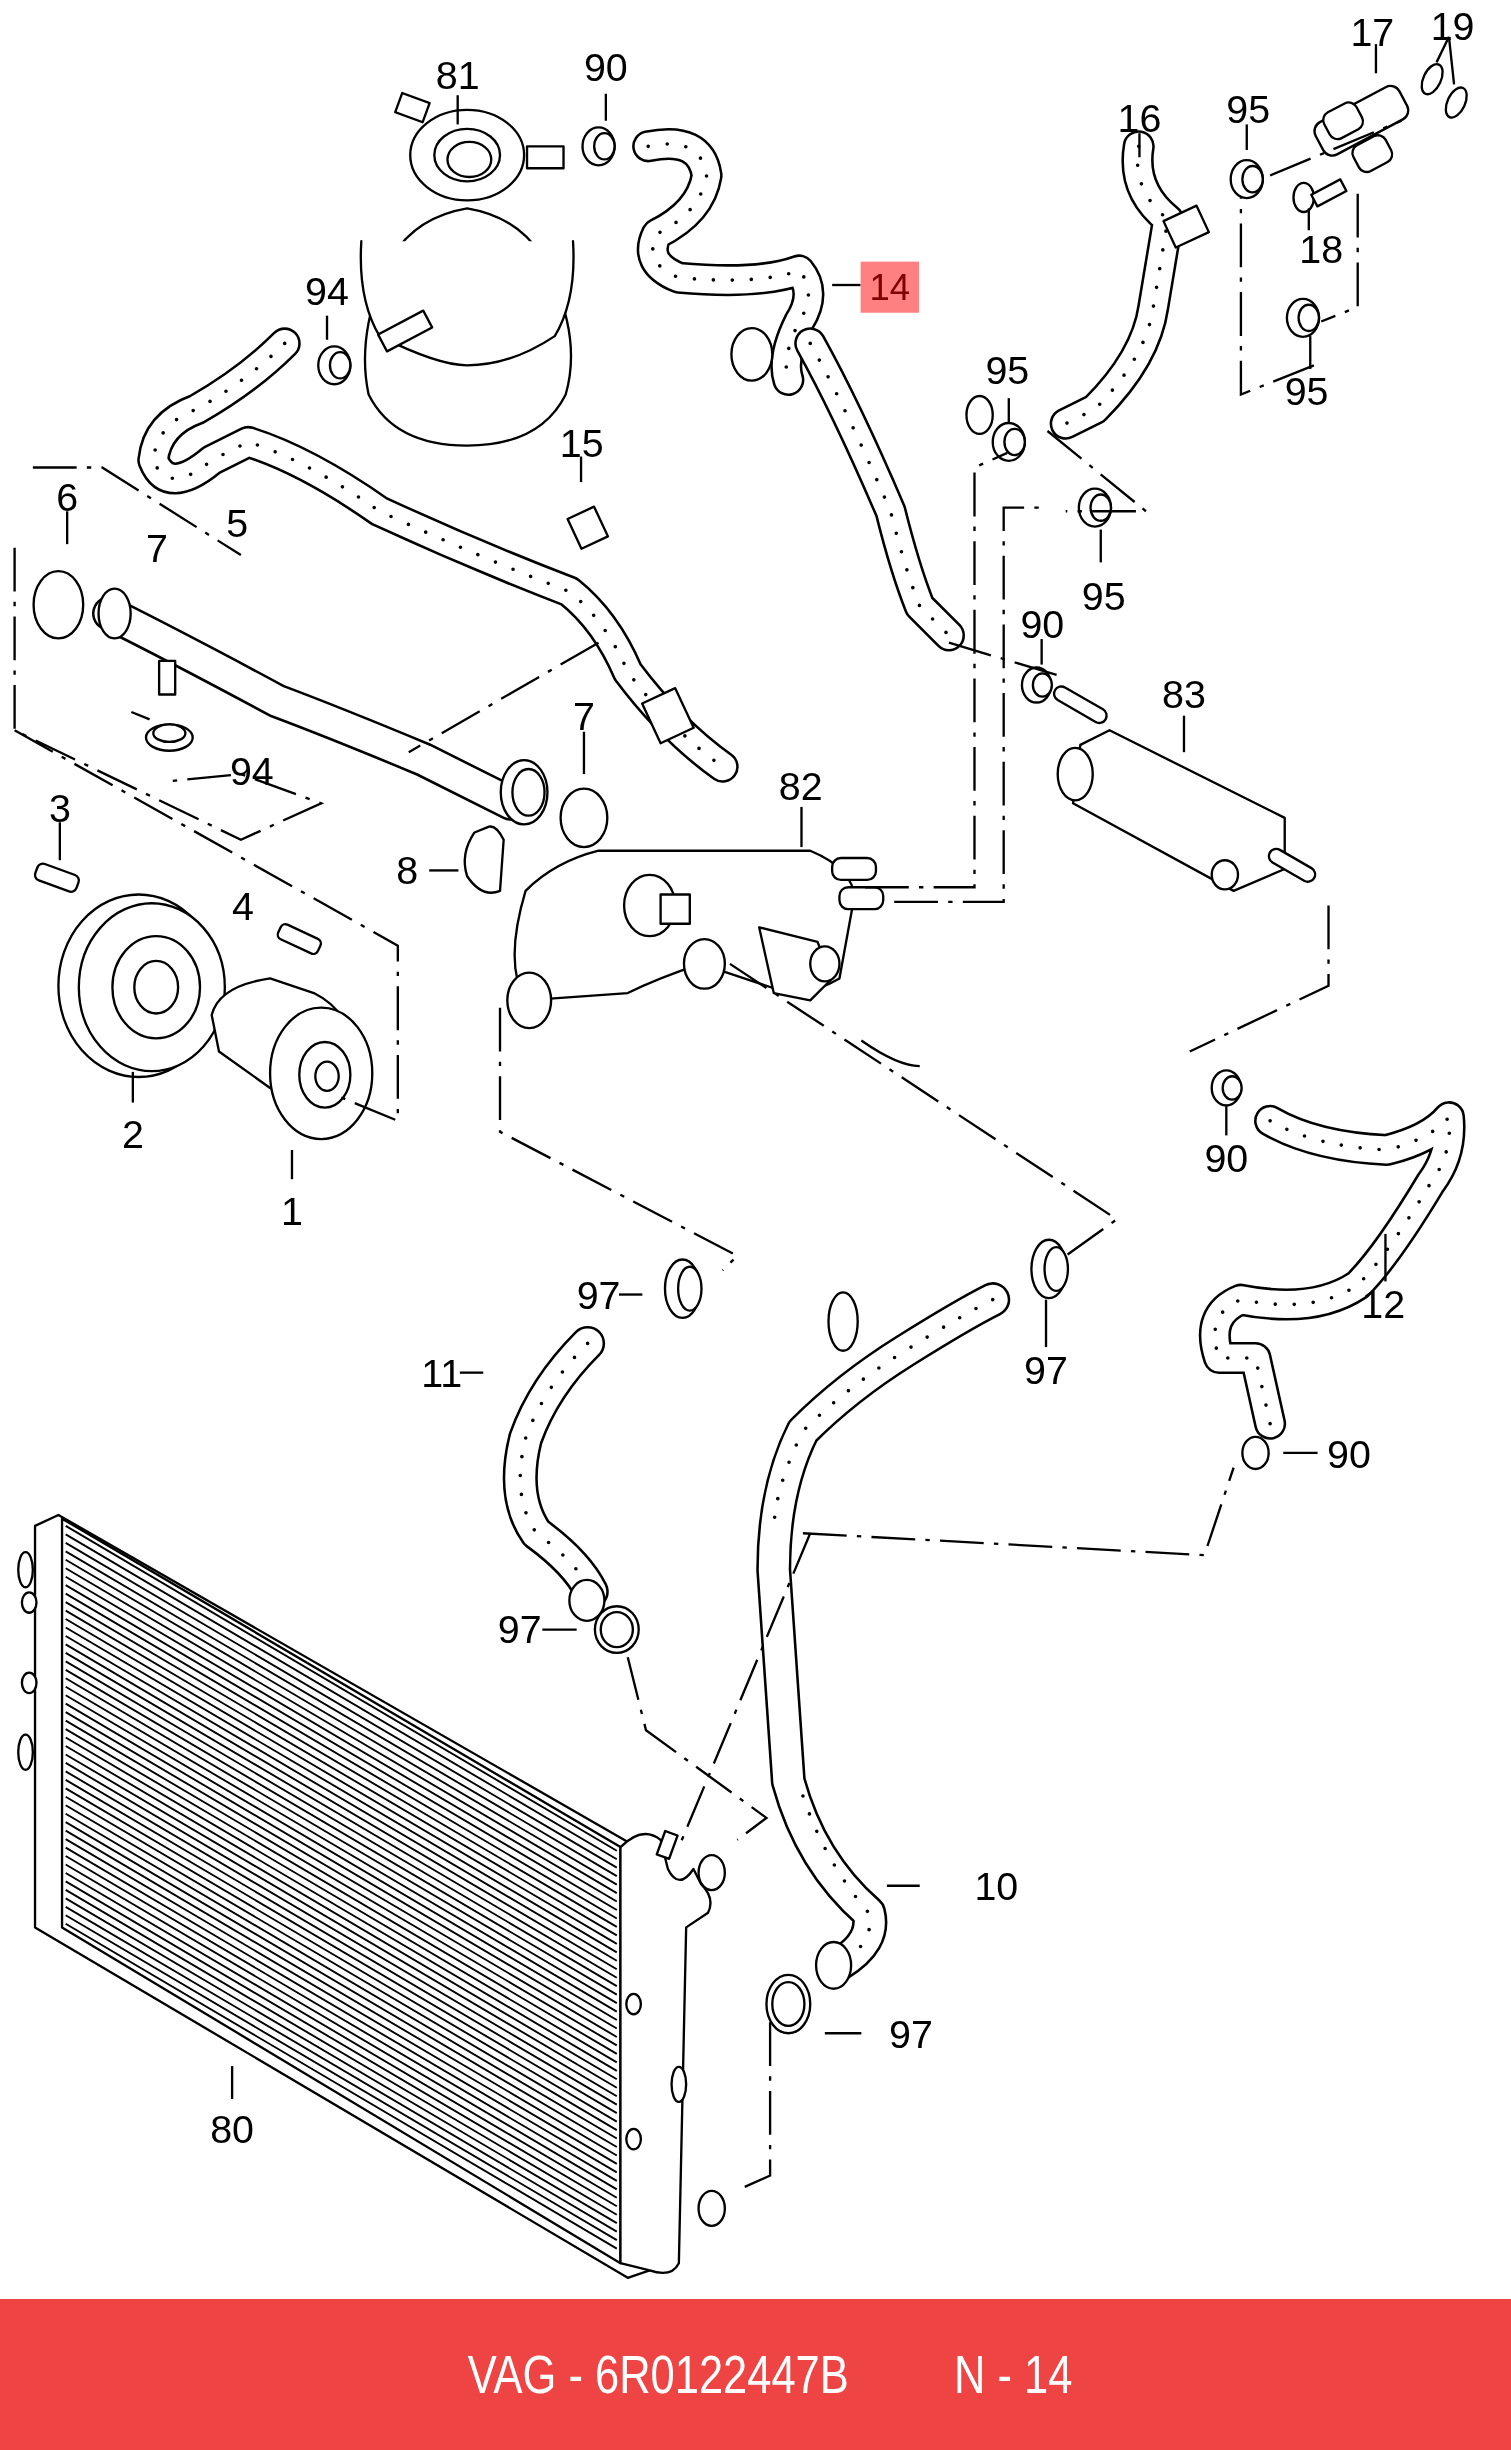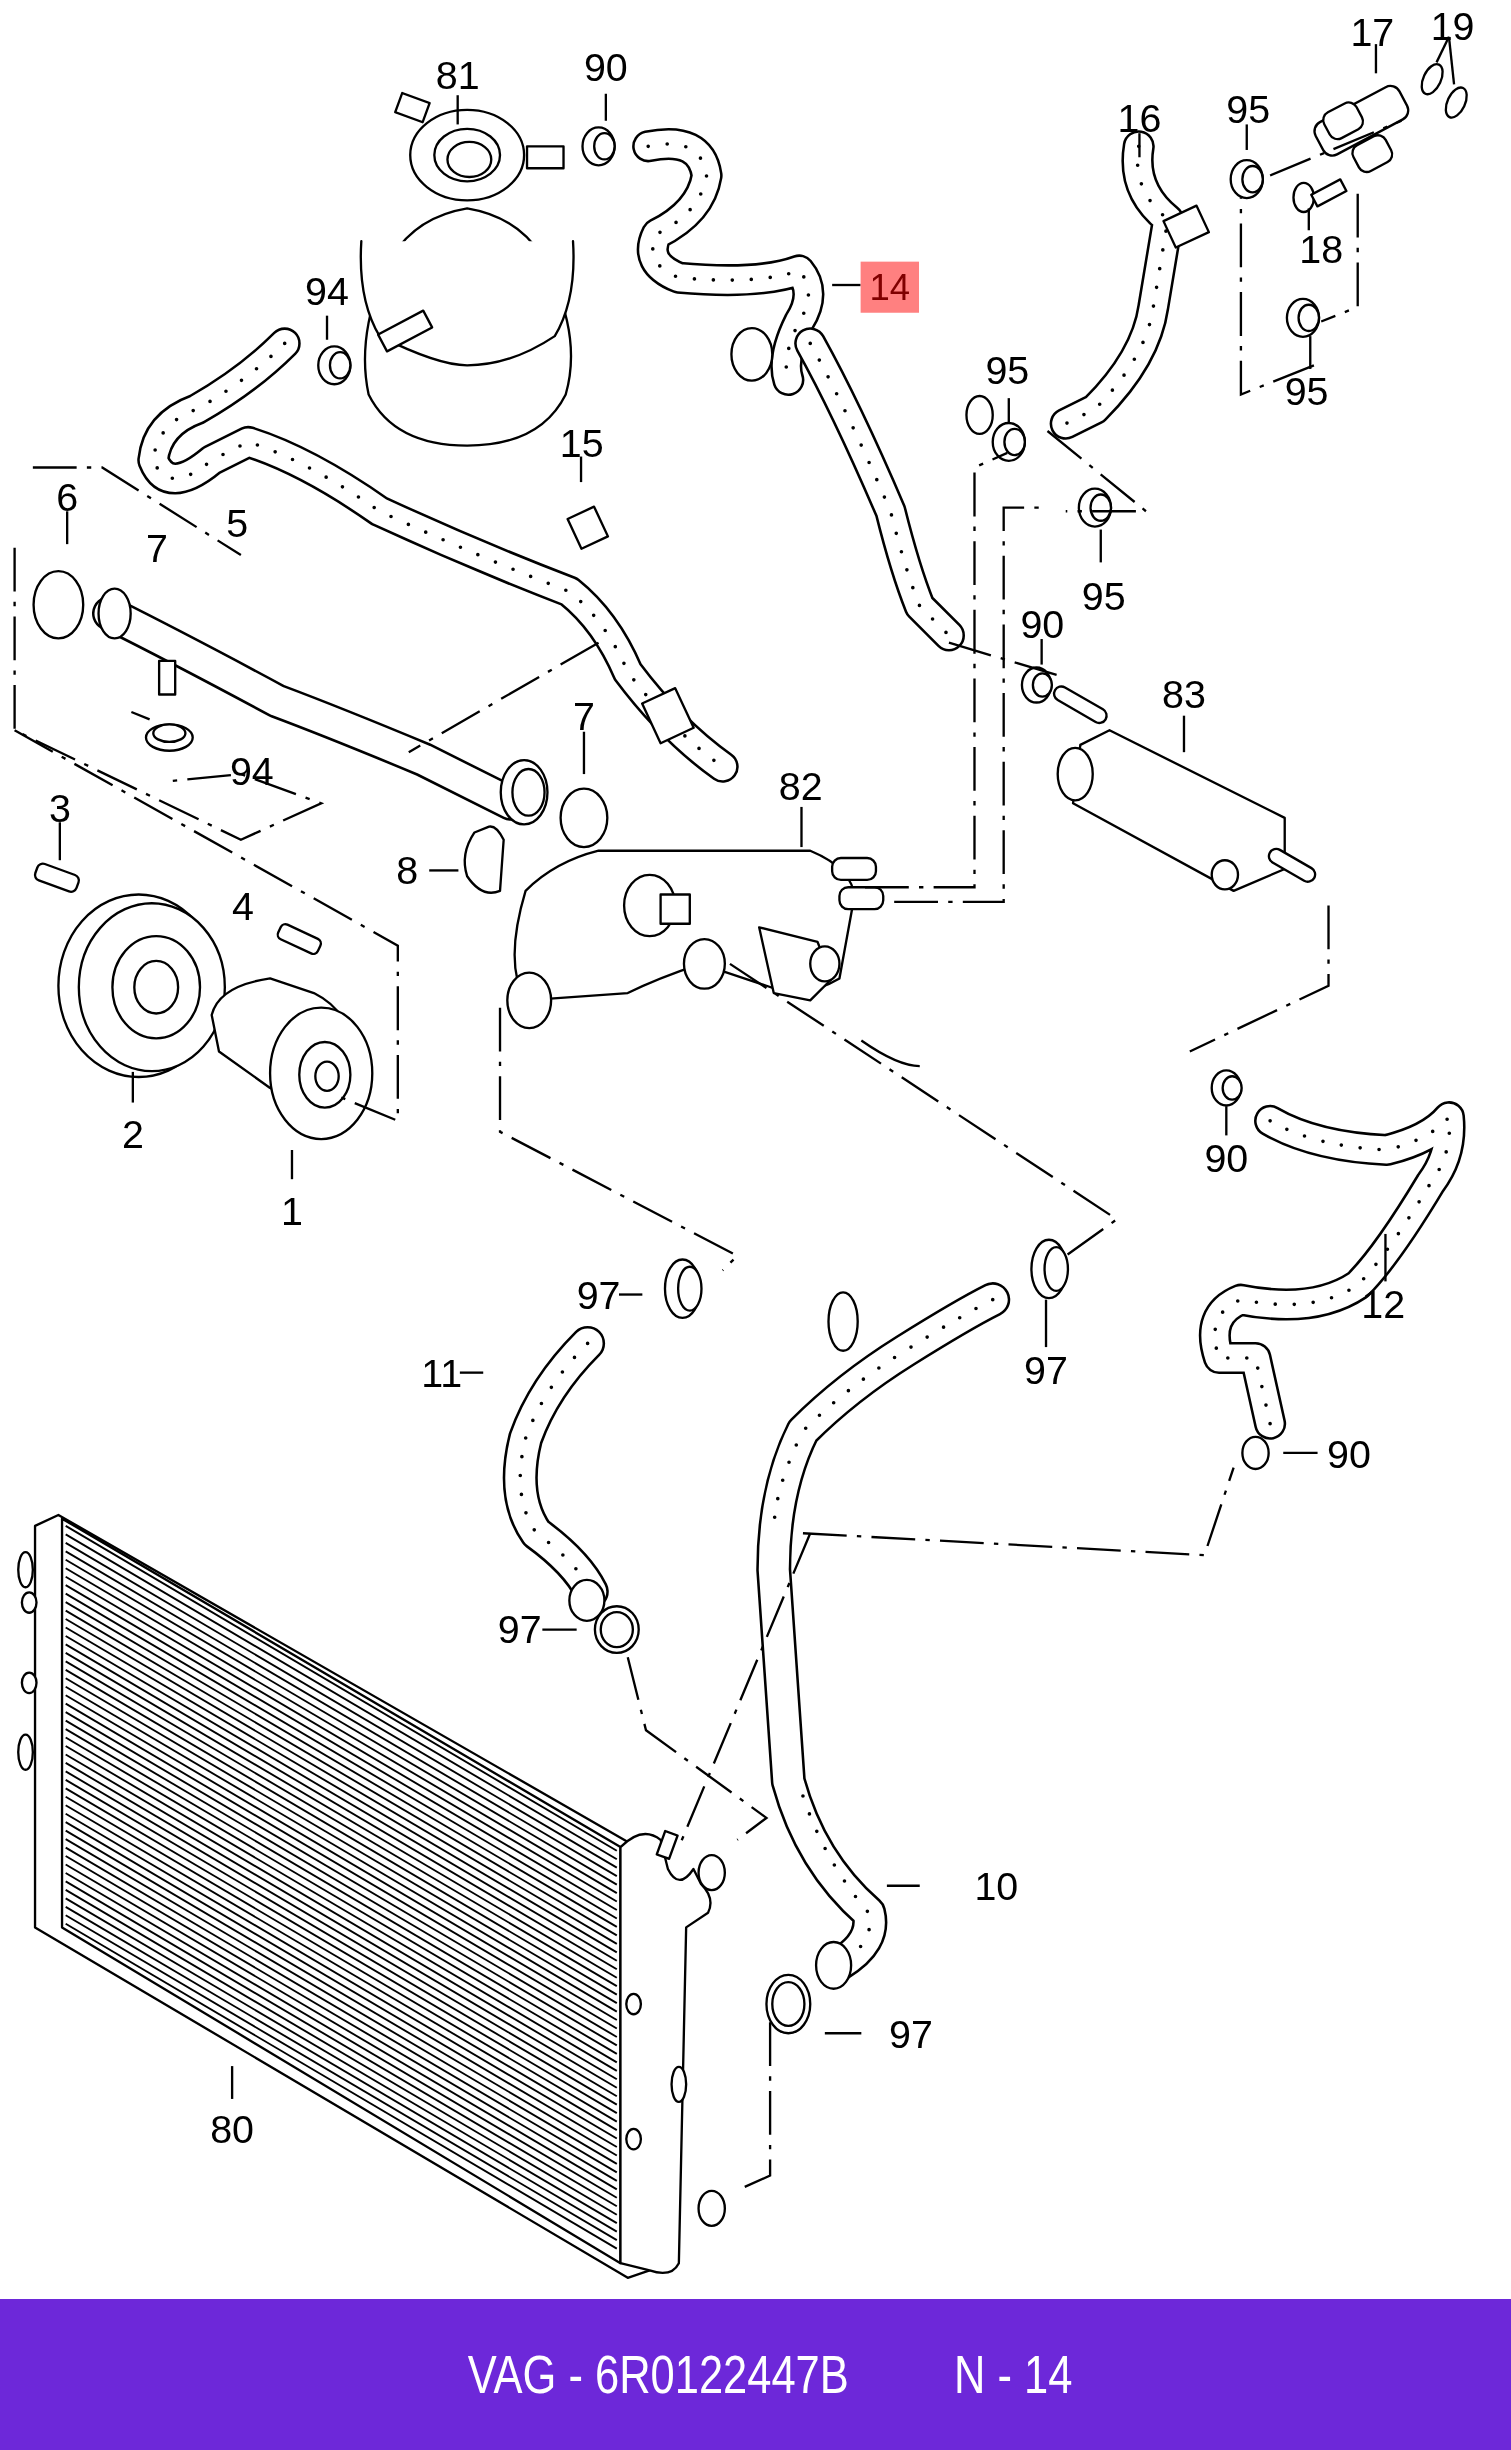--- a/index.html
+++ b/index.html
@@ -9,21 +9,21 @@
   .hose { fill: none; stroke: #000; stroke-width: 44; stroke-linecap: round; stroke-linejoin: round; }
   .hose-in { fill: none; stroke: #fff; stroke-width: 37; stroke-linecap: round; stroke-linejoin: round; }
   .hose-dots { fill: none; stroke: #000; stroke-width: 5; stroke-dasharray: 0 26; stroke-linecap: round; }
   .pipe { fill: none; stroke: #000; stroke-width: 48; stroke-linecap: round; stroke-linejoin: round; }
   .pipe-in { fill: none; stroke: #fff; stroke-width: 41; stroke-linecap: round; stroke-linejoin: round; }
   .leader { stroke: #000; stroke-width: 3.2; fill: none; }
   .dash { stroke: #000; stroke-width: 3.2; fill: none; stroke-dasharray: 60 14 6 14; }
   .thin { stroke: #000; stroke-width: 2.6; fill: none; }
   .lbl { font-family: "Liberation Sans Narrow", "Liberation Sans", sans-serif; font-size: 54px; fill: #000; text-anchor: middle; }
   .lbl-hl { font-family: "Liberation Sans", sans-serif; font-size: 50px; fill: #800000; text-anchor: middle; }
-  #footer { position: absolute; left: 0; top: 2299px; width: 1511px; height: 151px; background: #6d28d9; color: #fff;
+  #footer { position: absolute; left: 0; top: 2299px; width: 1511px; height: 151px; background: #ef4444; color: #fff;
             display: flex; align-items: center; justify-content: center; font-size: 53px; letter-spacing: 0px; }
   #footer span { display: inline-block; transform: scaleX(0.82); }
   #footer .gap { width: 51px; }
 </style>
 </head>
 <body>
 
 <svg id="diagram" viewBox="0 0 2070 3150" xmlns="http://www.w3.org/2000/svg">
 
   <g>

